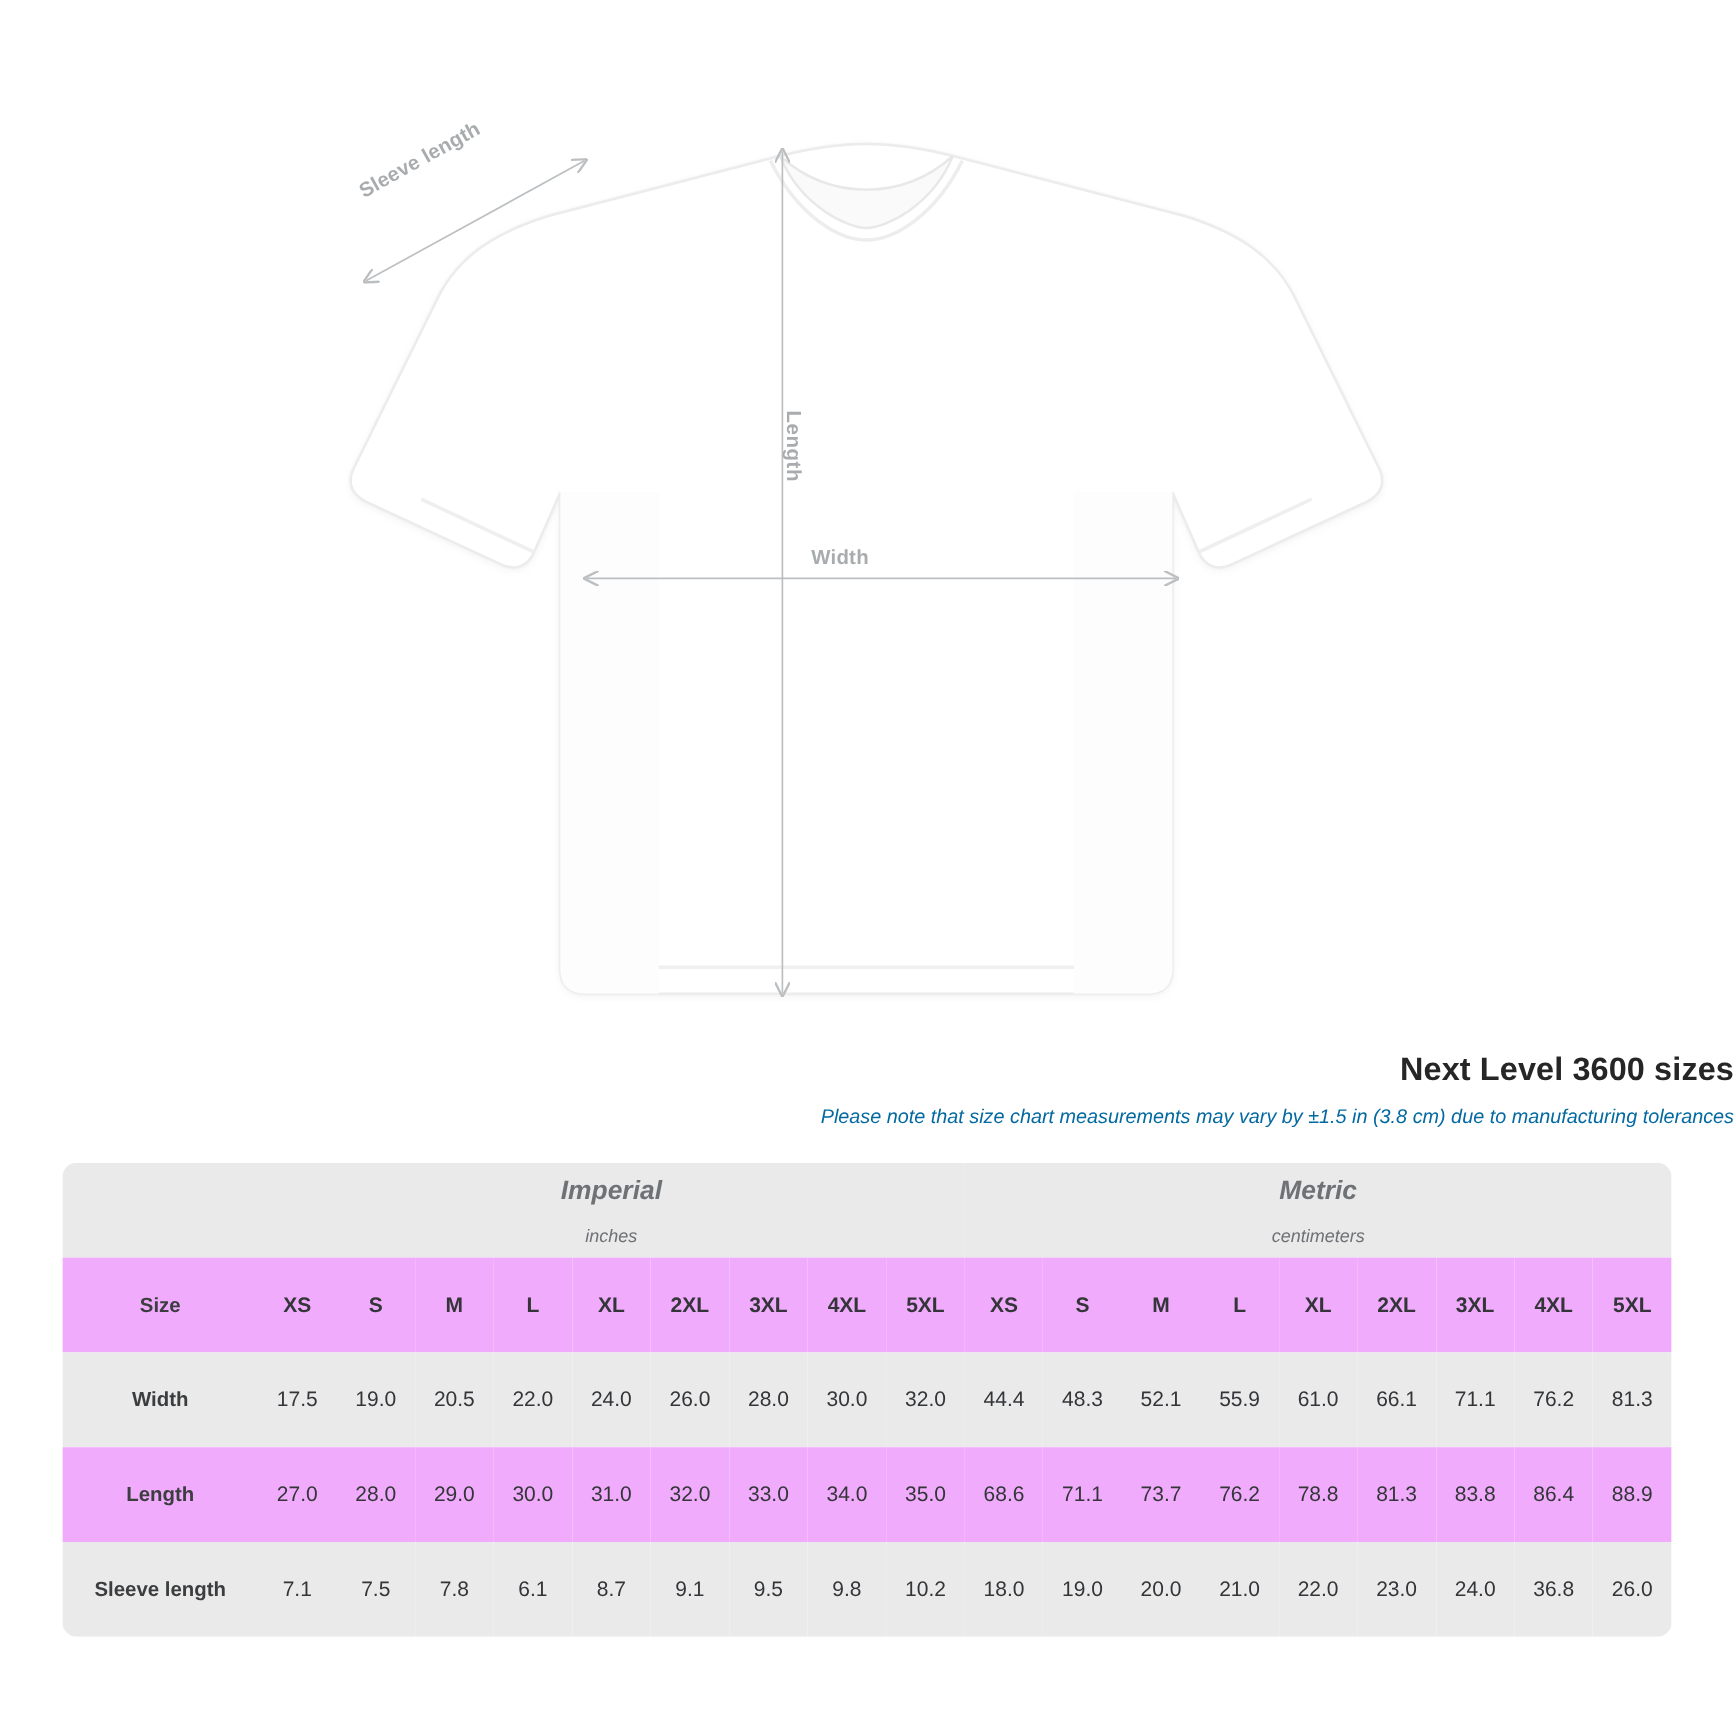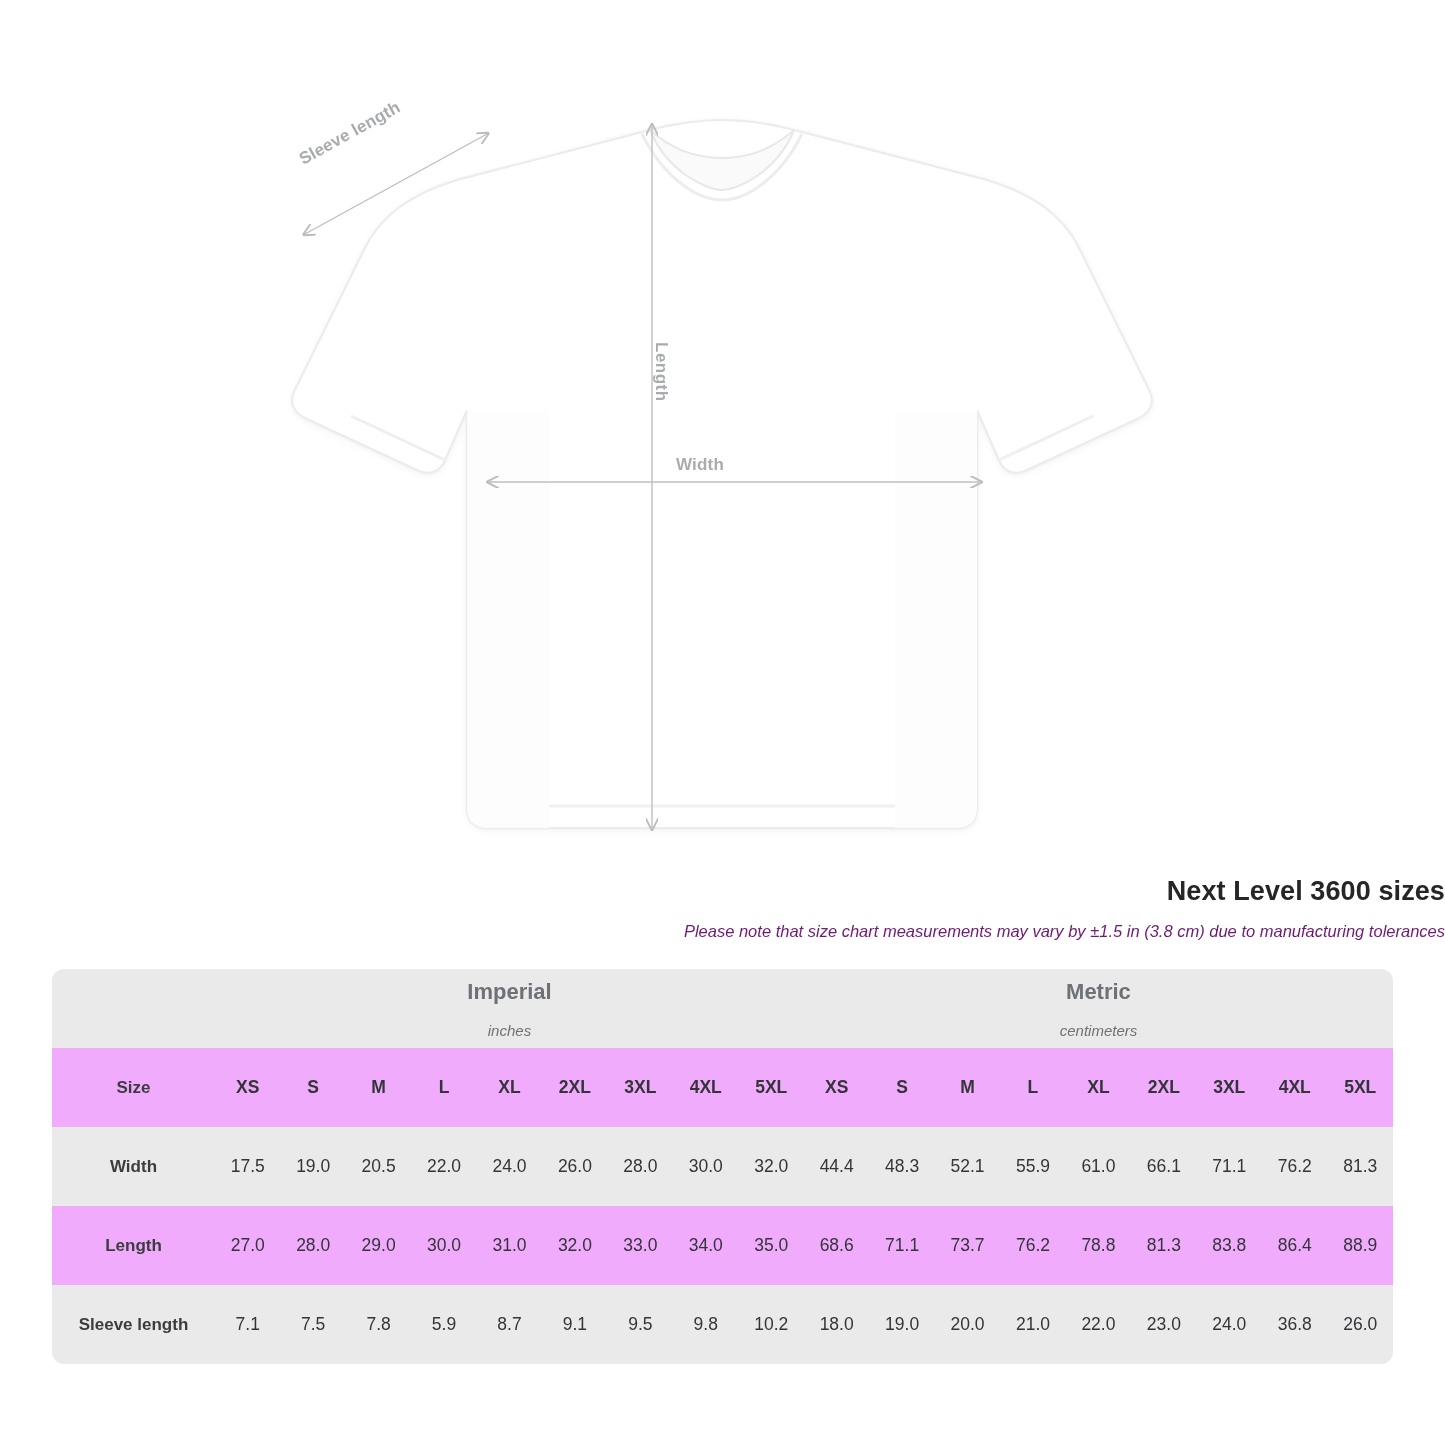--- a/index.html
+++ b/index.html
@@ -72,21 +72,21 @@
     margin: 0;
     font-size: 27px;
     font-weight: bold;
     color: #262626;
     letter-spacing: 0.1px;
   }
   .heading .note {
     margin-top: 15px;
     font-size: 16.5px;
     font-style: italic;
-    color: #701a75;
+    color: #0369a1;
   }
 
   
   .table-wrap {
     margin: 28px auto 0 auto;
     width: 1341px;
     border-radius: 12px;
     overflow: hidden;
   }
   table.size-table {
@@ -104,20 +104,21 @@
     border: 0;
   }
   col.first-col { width: 163px; }
 
   .sys-head td {
     background: #eaeaea;
     height: 110px;
   }
   .sys-title {
     font-size: 22px;
+    font-style: italic;
     font-weight: bold;
     color: #6e7175;
     line-height: 1.25;
   }
   .sys-sub {
     font-size: 15px;
     font-style: italic;
     color: #6e7175;
     margin-top: 16px;
   }
@@ -299,21 +300,21 @@
         <td class="cell">83.8</td>
         <td class="cell">86.4</td>
         <td class="cell">88.9</td>
       </tr>
 
       <tr class="row-alt">
         <td class="rowhead">Sleeve length</td>
         <td class="cell">7.1</td>
         <td class="cell">7.5</td>
         <td class="cell">7.8</td>
-        <td class="cell">5.9</td>
+        <td class="cell">6.1</td>
         <td class="cell">8.7</td>
         <td class="cell">9.1</td>
         <td class="cell">9.5</td>
         <td class="cell">9.8</td>
         <td class="cell">10.2</td>
         <td class="cell">18.0</td>
         <td class="cell">19.0</td>
         <td class="cell">20.0</td>
         <td class="cell">21.0</td>
         <td class="cell">22.0</td>

